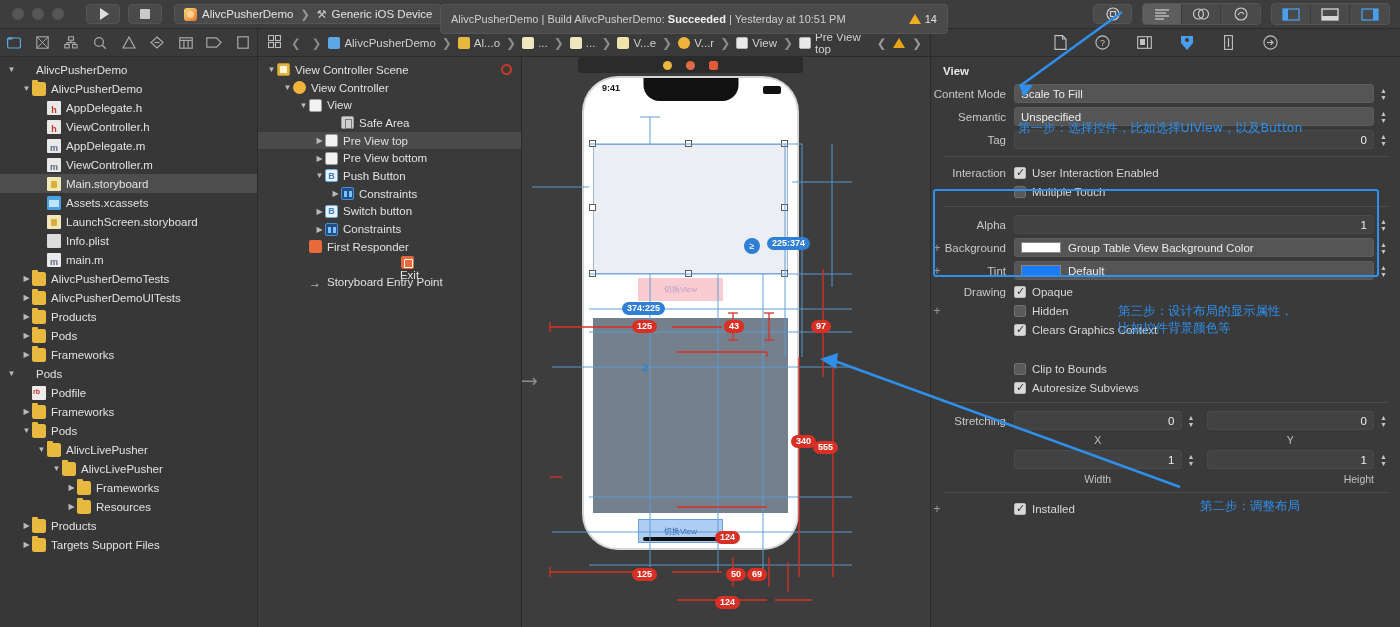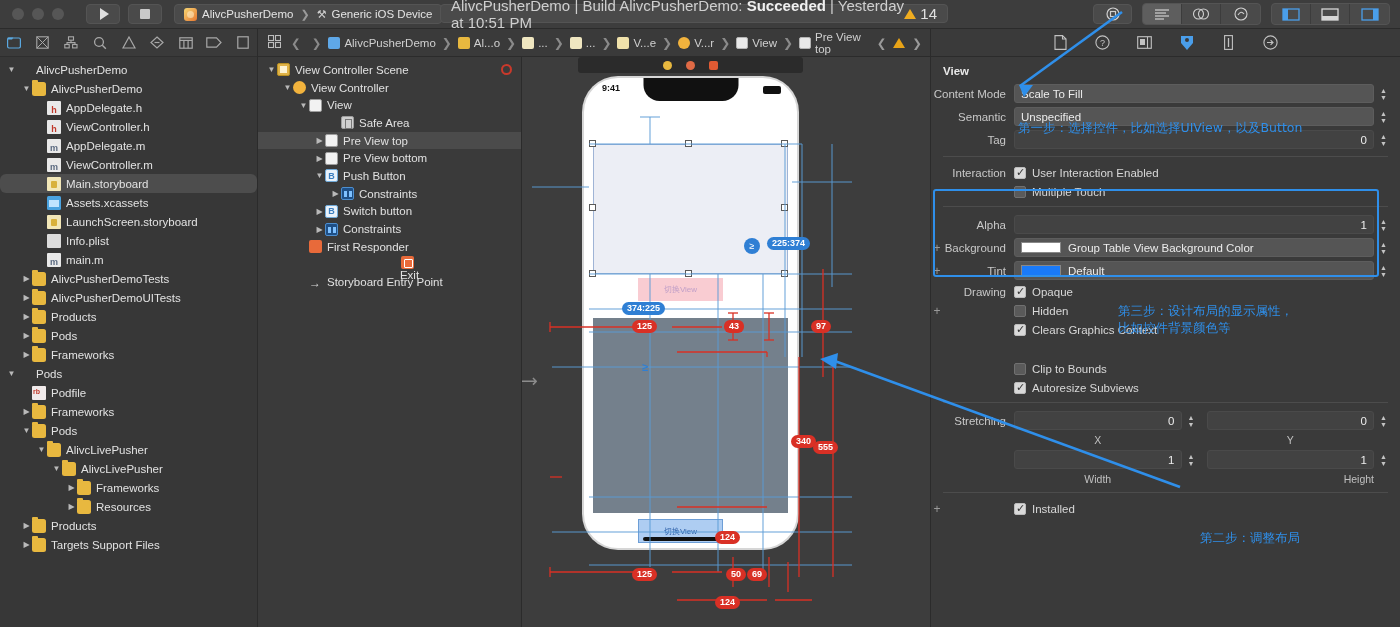--- a/index.html
+++ b/index.html
@@ -30,23 +30,23 @@
   .scheme {
     height:20px; background:#4a4a4a; border-radius:4px; margin-left:12px;
     display:flex; align-items:center; padding:0 9px; gap:5px; border:1px solid #545454;
     font-size:11.5px; color:#e4e4e4;
   }
   .scheme .chev { color:#9a9a9a; font-size:11px; margin:0 2px; }
   .app-ico { width:13px;height:13px;border-radius:3px;background:linear-gradient(135deg,#f7d774,#e6762f);display:inline-block; position:relative;}
   .app-ico::after{content:"";position:absolute;left:3px;top:3px;width:7px;height:7px;border-radius:50%;background:#fff3cf;opacity:.55;}
   .hammer { color:#cfcfcf; font-size:11px; }
   .statusbar {
-    position:absolute; left:440px; width:508px; height:19px; top:4px;
+    position:absolute; left:440px; width:508px; height:30px; top:4px;
     background:#4a4a4a; border:1px solid #545454; border-radius:4px;
-    display:flex; align-items:center; padding:0 10px; font-size:15px; color:#cfcfcf;
+    display:flex; align-items:center; padding:0 10px; font-size:11px; color:#cfcfcf;
     justify-content:space-between;
   }
   .statusbar b { color:#f0f0f0; font-weight:bold; }
   .warnbadge { display:flex; align-items:center; gap:4px; color:#e0e0e0; }
   .warn-tri { width:0;height:0;border-left:6px solid transparent;border-right:6px solid transparent;border-bottom:10px solid #f0ad20; position:relative;}
   .tb-right { margin-left:auto; display:flex; align-items:center; gap:10px; padding-right:10px; }
   .seg { display:flex; background:#4a4a4a; border:1px solid #545454; border-radius:4px; overflow:hidden; }
   .seg > div { width:39px; height:20px; display:flex; align-items:center; justify-content:center; border-right:1px solid #3c3c3c; }
   .seg > div:last-child { border-right:none; }
   .seg > div.on { background:#5e5e5e; }
@@ -334,21 +334,21 @@
           <div class="row" style="padding-left: 36px;">
             <span class="disc"></span>
             <span class="fi m"></span>
             <span>AppDelegate.m</span>
           </div>
           <div class="row" style="padding-left: 36px;">
             <span class="disc"></span>
             <span class="fi m"></span>
             <span>ViewController.m</span>
           </div>
-          <div class="row sel" style="padding-left: 36px; border-radius: 6px;">
+          <div class="row sel" style="padding-left: 36px;">
             <span class="disc"></span>
             <span class="fi sb"></span>
             <span>Main.storyboard</span>
           </div>
           <div class="row" style="padding-left: 36px;">
             <span class="disc"></span>
             <span class="fi xc"></span>
             <span>Assets.xcassets</span>
           </div>
           <div class="row" style="padding-left: 36px;">
@@ -896,15 +896,15 @@
     </g>
     <polygon points="1019,85 1033,85 1024,97" fill="#2f8fea"></polygon>
     <polygon points="820,359 838,353 836,369" fill="#2f8fea"></polygon>
   </svg>
 
   <div class="hl-box" style="left:933px; top:189px; width:446px; height:88px;"></div>
 
   <div class="ann" style="left:1018px; top:120px;">第一步：选择控件，比如选择UIView，以及Button</div>
   <div class="ann" style="left:1118px; top:303px;">第三步：设计布局的显示属性，</div>
   <div class="ann" style="left:1118px; top:320px;">比如控件背景颜色等</div>
-  <div class="ann" style="left:1200px; top:498px;margin-top:32px;">第二步：调整布局</div>
+  <div class="ann" style="left:1200px; top:498px;">第二步：调整布局</div>
 
 </div>
 
 </body></html>

